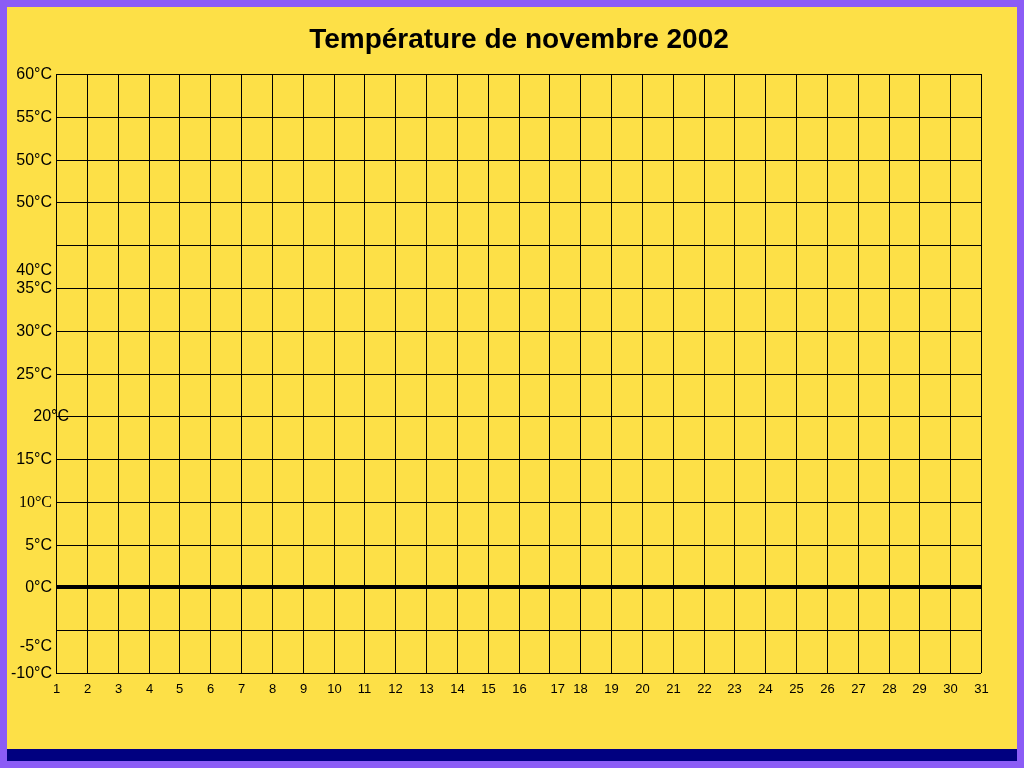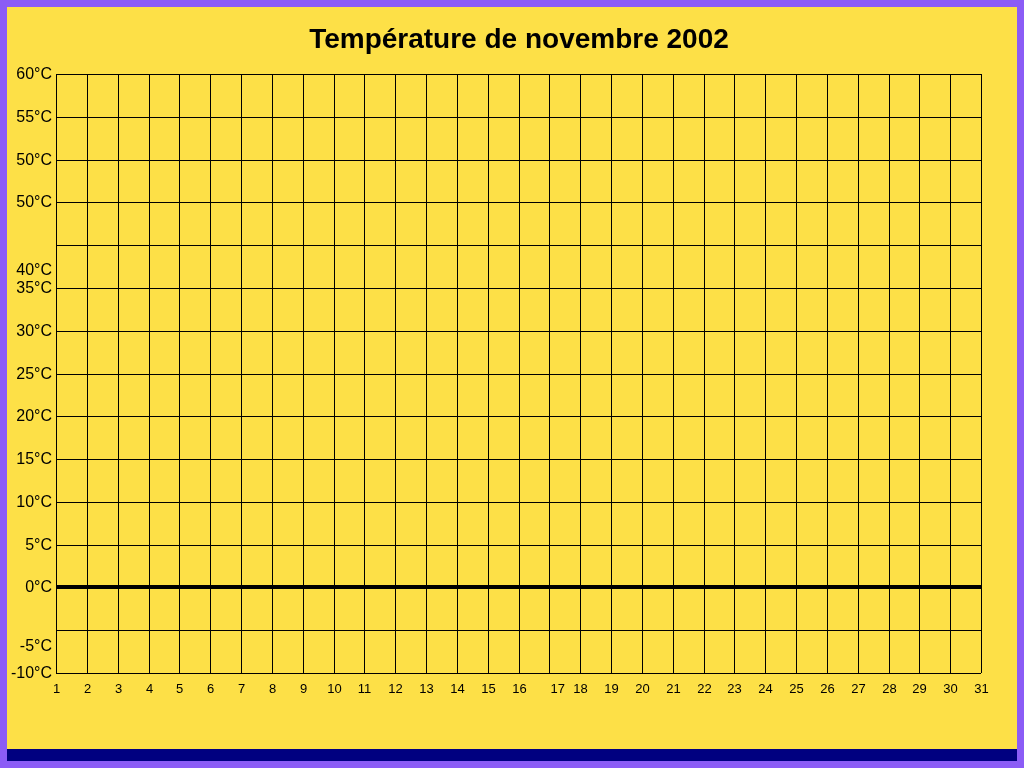--- a/index.html
+++ b/index.html
@@ -129,23 +129,23 @@
 
   <div id="ylabels">
       <div class="y-tick" style="top: 59px;">60°C</div>
       <div class="y-tick" style="top: 102px;">55°C</div>
       <div class="y-tick" style="top: 145px;">50°C</div>
       <div class="y-tick" style="top: 187px;">50°C</div>
       <div class="y-tick" style="top: 230px; margin-top: 25px;">40°C</div>
       <div class="y-tick" style="top: 273px;">35°C</div>
       <div class="y-tick" style="top: 316px;">30°C</div>
       <div class="y-tick" style="top: 359px;">25°C</div>
-      <div class="y-tick" style="top: 401px;">20°C</div>
+      <div class="y-tick" style="top: 401px; padding-left: 17px;">20°C</div>
       <div class="y-tick" style="top: 444px;">15°C</div>
-      <div class="y-tick" style="top: 487px;">10°C</div>
+      <div class="y-tick" style="top: 487px; font-family: Liberation Serif, serif;">10°C</div>
       <div class="y-tick" style="top: 530px;">5°C</div>
       <div class="y-tick" style="top: 572px;">0°C</div>
       <div class="y-tick" style="top: 631px;">-5°C</div>
       <div class="y-tick" style="top: 658px;">-10°C</div>
     </div>
   <div id="xlabels">
       <div class="x-tick" style="left: 34px; top: 674px;">1</div>
       <div class="x-tick" style="left: 65px; top: 674px;">2</div>
       <div class="x-tick" style="left: 96px; top: 674px;">3</div>
       <div class="x-tick" style="left: 127px; top: 674px;">4</div>

